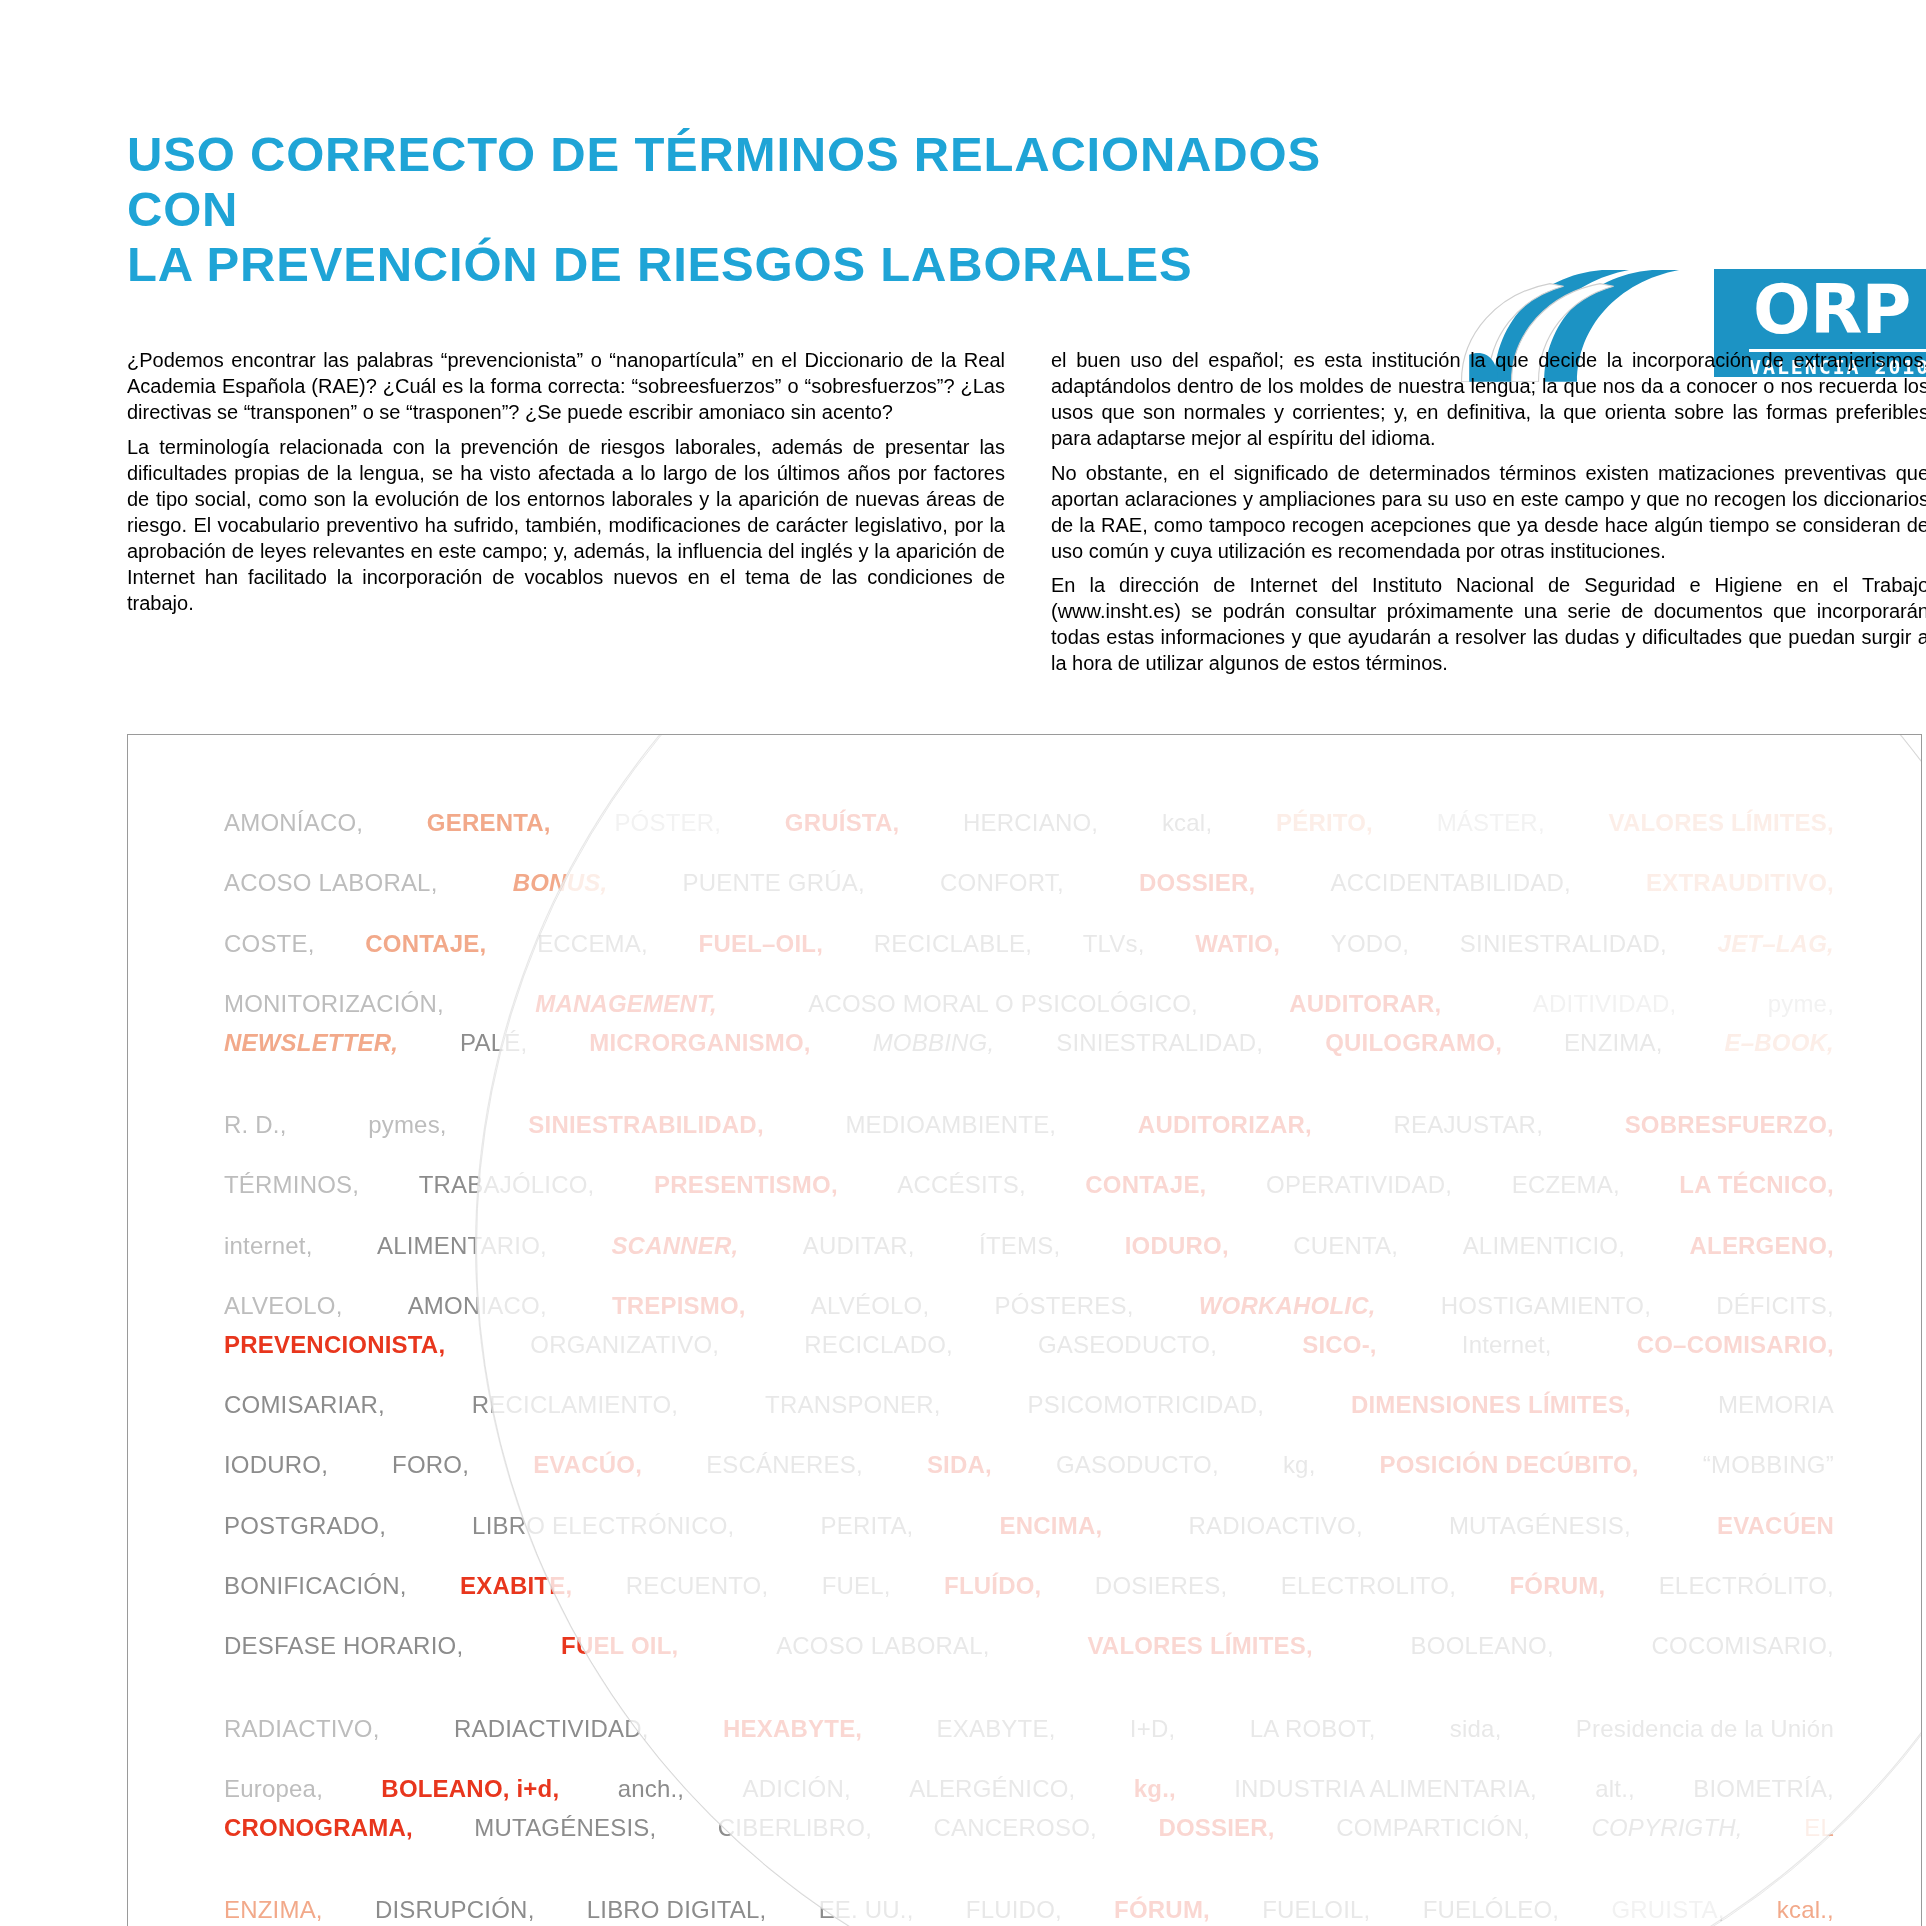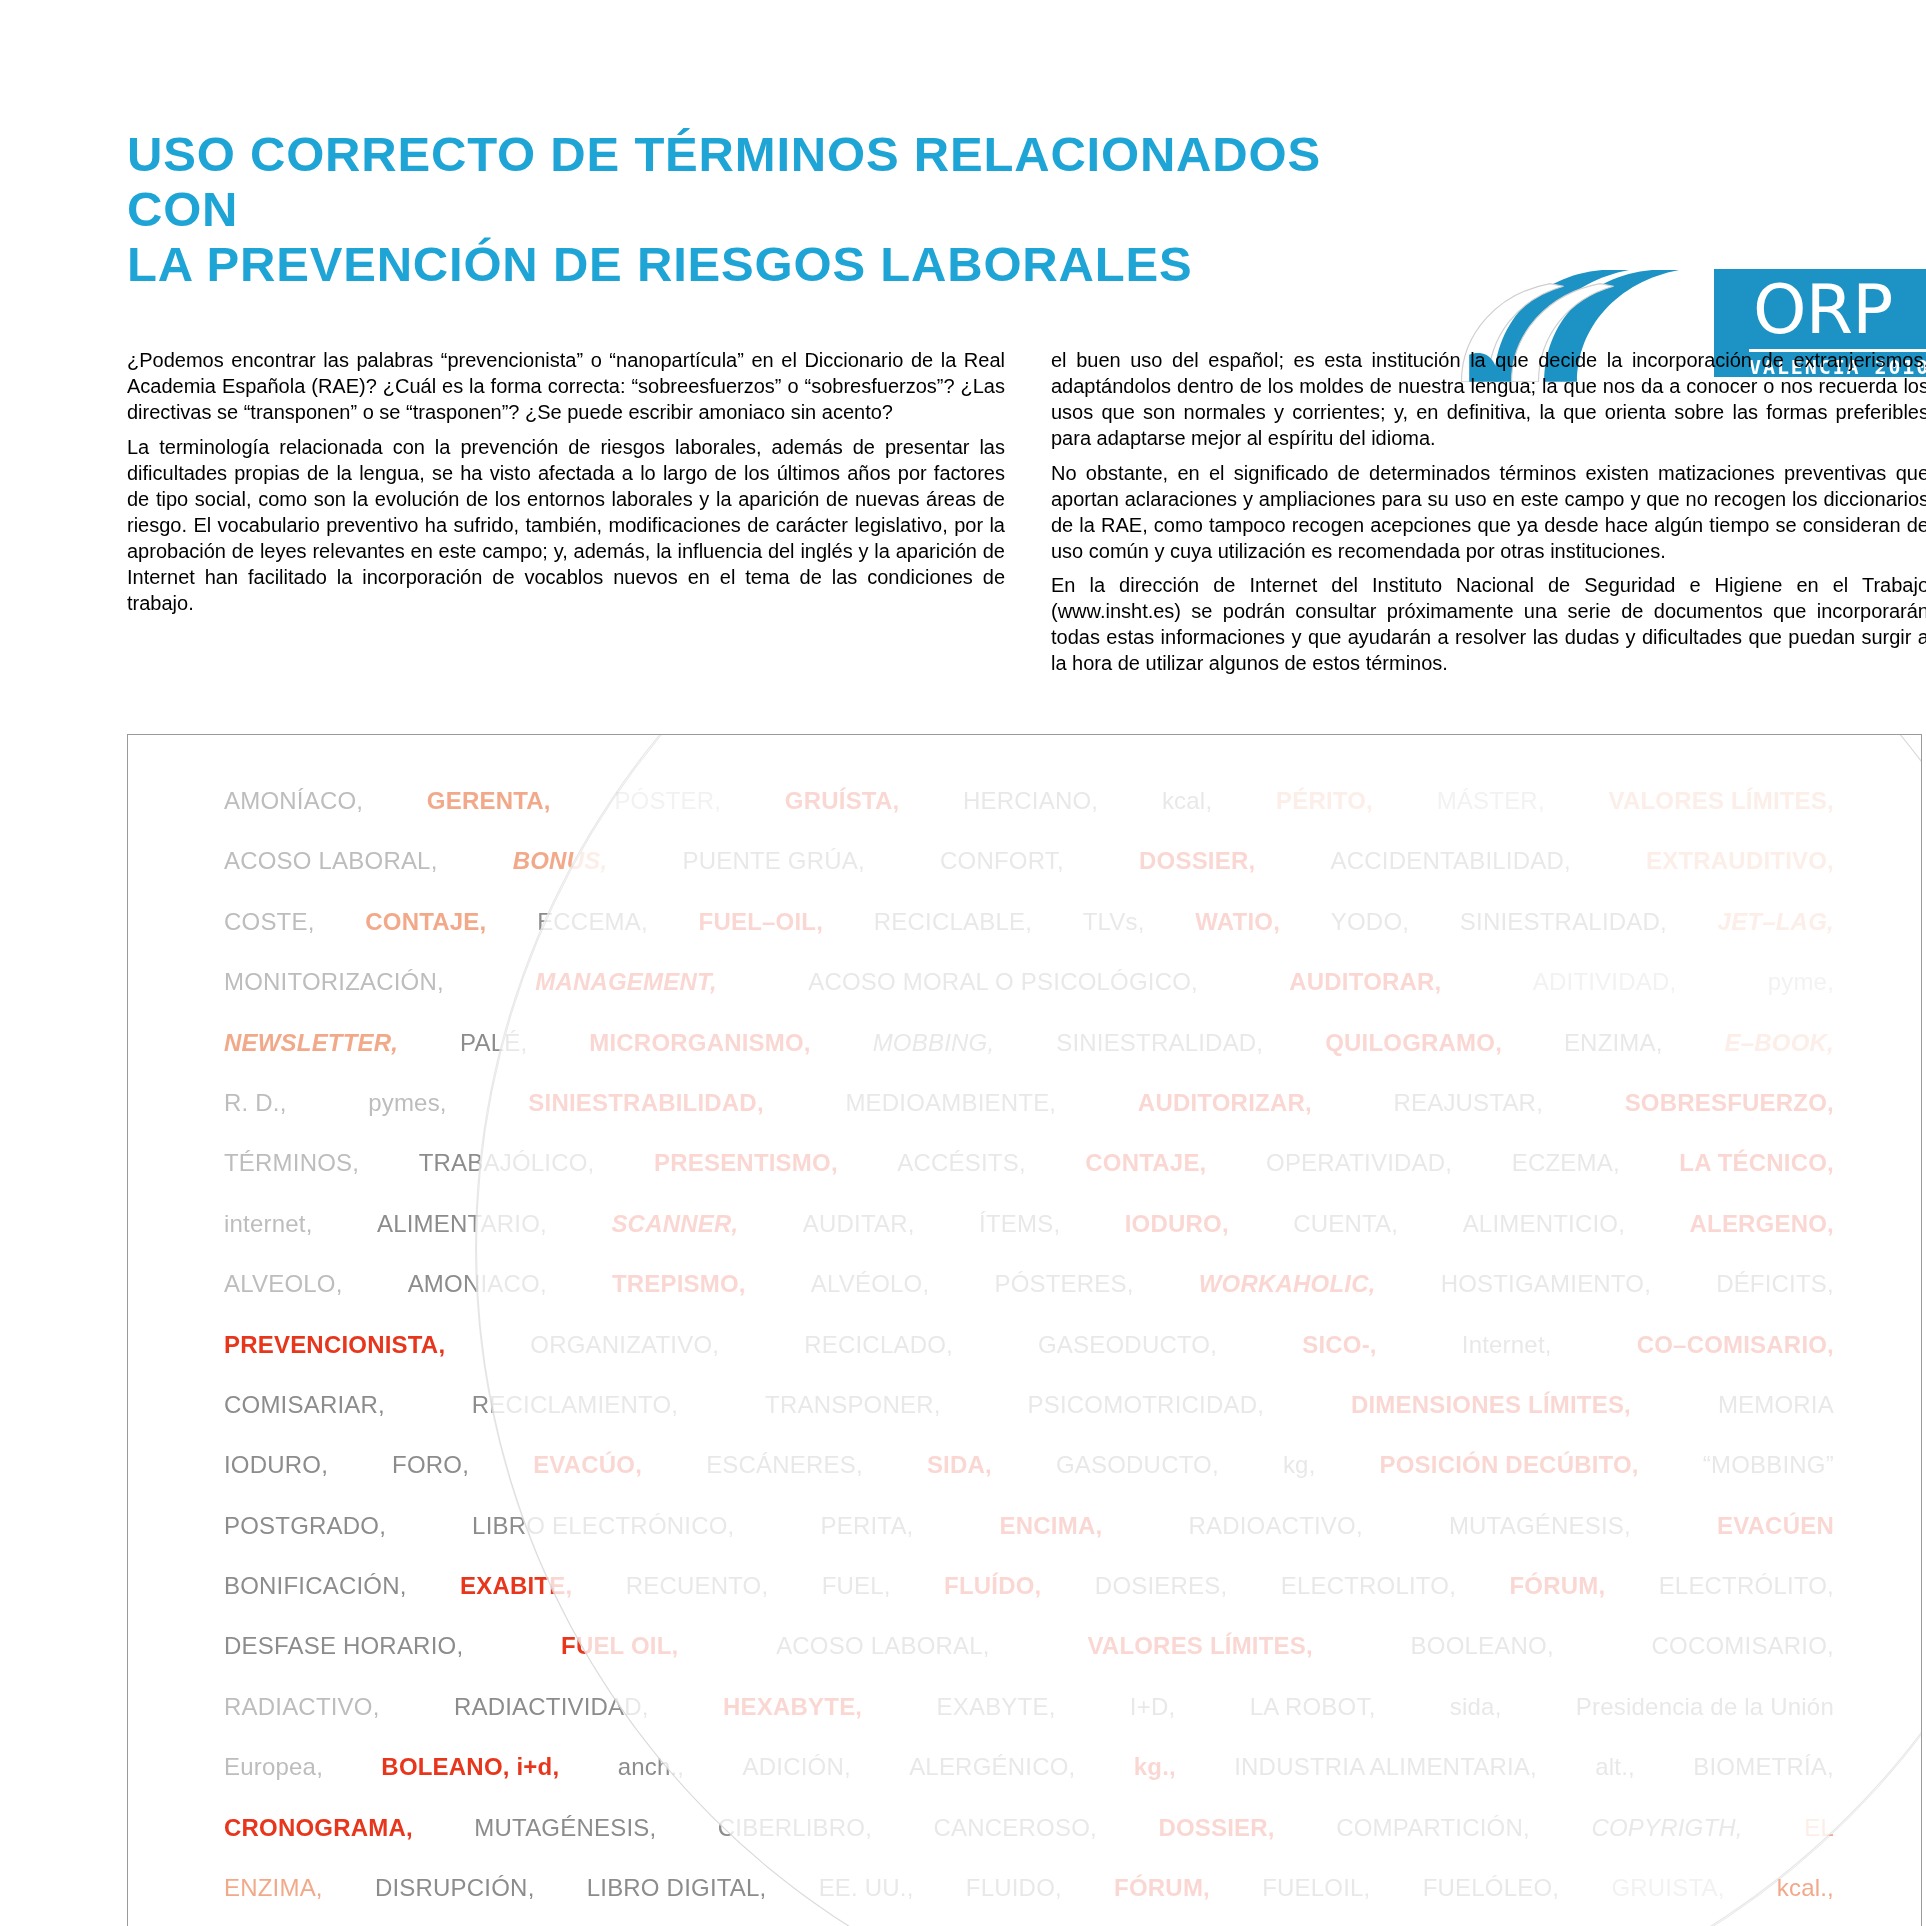--- a/index.html
+++ b/index.html
@@ -14,21 +14,21 @@
          letter-spacing:0.8px;color:#1FA4D6;white-space:pre-line;}
   #author-line{position:absolute;left:127px;top:297px;width:1310px;
          font-size:20px;font-weight:400;color:#000;}
 
   
   #orp-logo{position:absolute;left:1448px;top:139px;width:539px;height:116px;}
   #orp-swoosh{position:absolute;left:0;top:0;width:285px;height:116px;}
   #orp-box{position:absolute;left:266px;top:3.1px;width:247px;height:108px;
            background:#1C93C4;}
   #orp-word{position:absolute;left:39px;top:7px;font-size:68px;
-            font-weight:normal;letter-spacing:-0.8px;color:#fff;
+            font-weight:bold;letter-spacing:-0.8px;color:#fff;
             font-family:"DejaVu Sans",sans-serif;line-height:1;}
   #orp-rule{position:absolute;left:35px;top:80px;width:181px;height:2.7px;background:#fff;}
   #orp-sub{position:absolute;left:35px;top:86px;font-size:20px;font-weight:bold;
            letter-spacing:1.9px;color:#fff;font-family:"DejaVu Sans Mono",monospace;}
 
   
   #intro{position:absolute;left:127px;top:347px;width:1807px;
          display:flex;gap:46px;}
   .col{width:878px;font-size:20px;line-height:1.30;text-align:justify;
        font-family:"Liberation Sans Narrow","Liberation Sans",sans-serif;}
@@ -38,21 +38,21 @@
   
   #cloud-panel{position:absolute;left:127px;top:734px;width:1795px;height:1637px;
                border:1.2px solid #9a9a9a;background:#fff;box-sizing:border-box;
                overflow:hidden;}
   #cloud-inner{position:absolute;left:96px;top:54px;width:1610px;}
   .cloud-row{font-family:"Liberation Sans Narrow","Liberation Sans",sans-serif;
              font-size:24px;line-height:1;height:25.4px;margin-bottom:35px;
              white-space:nowrap;letter-spacing:0.2px;
              display:flex;justify-content:space-between;align-items:baseline;}
   .cloud-row span{white-space:pre;}
-  .c-gray   {color:#bdbdbd;}
+  .c-gray   {color:#bdbdbd;margin-top:22px;}
   .c-dgray  {color:#8c8c8c;}
   .c-salmon {color:#f2a98a;}
   .c-red    {color:#e8361d;}
   .b{font-weight:bold;}
   .i{font-style:italic;}
 
   
   #cloud-circle{position:absolute;left:347px;top:-293px;width:1610px;height:1610px;
                 border-radius:50%;pointer-events:none;
                 background:radial-gradient(circle at 50% 50%,

